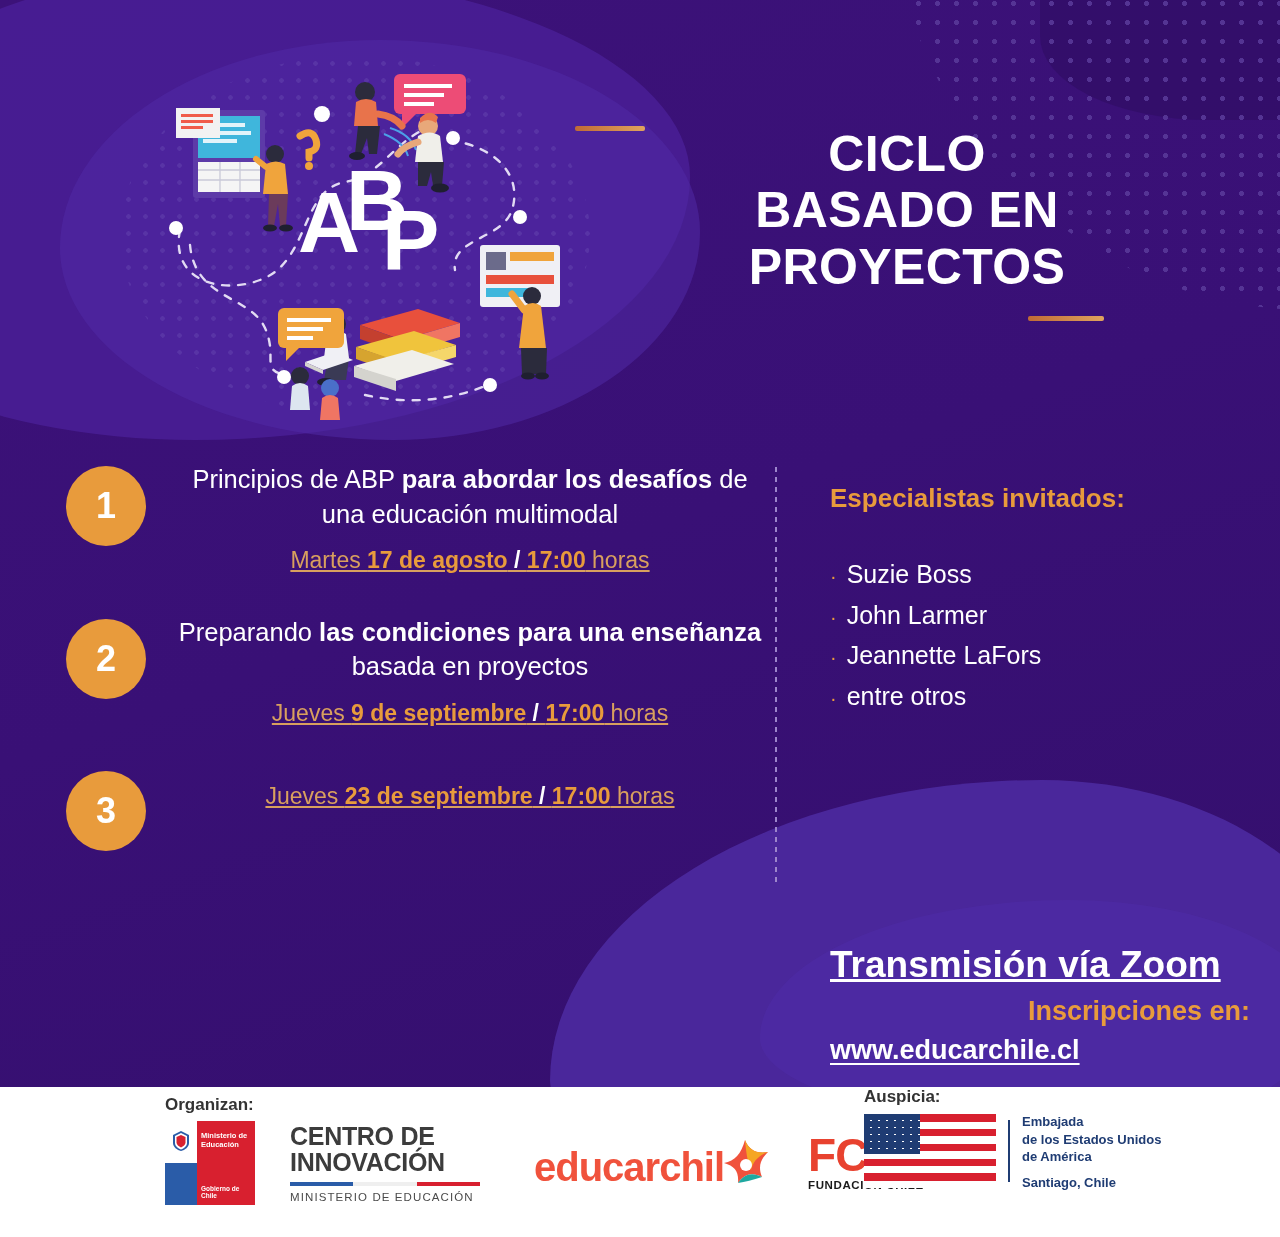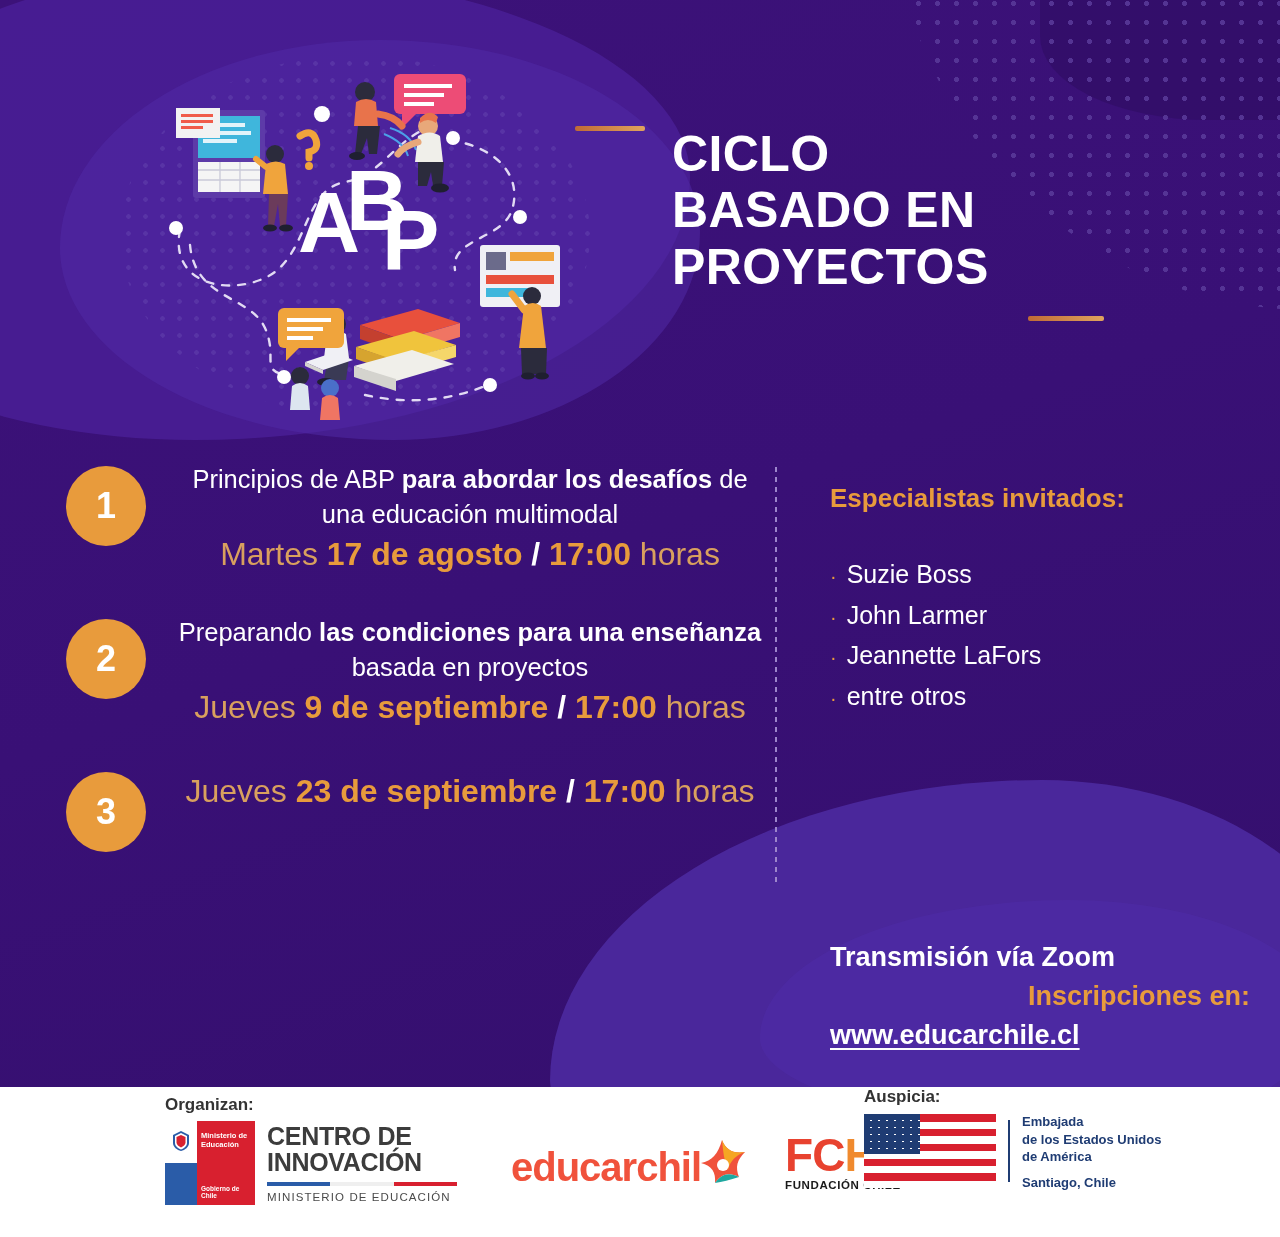--- a/index.html
+++ b/index.html
@@ -33,50 +33,50 @@
   .header{position:absolute;left:0;top:0;width:1280px;height:440px;}
   .illus{position:absolute;left:150px;top:70px;width:440px;height:350px;}
   .abp-word{position:absolute;left:0;top:0;width:100%;height:100%;}
 
   .rule-left{position:absolute;left:575px;top:126px;width:70px;height:5px;
     background:linear-gradient(90deg,#C06A36,#E0A45E);border-radius:2px;}
   .rule-right{position:absolute;left:1028px;top:316px;width:76px;height:5px;
     background:linear-gradient(90deg,#C06A36,#E0A45E);border-radius:2px;}
   .title{position:absolute;left:672px;top:92px;width:470px;color:#fff;
     font-size:50px;font-weight:700;line-height:1.13;letter-spacing:.4px;}
-  .title span{display:block;}
+  .title span{display:block;text-align:center;}
 
   
   .agenda{position:absolute;left:66px;top:462px;width:700px;}
   .item{display:flex;align-items:flex-start;margin-bottom:38px;}
   .num{flex:0 0 auto;width:80px;height:80px;border-radius:50%;background:#E89B3C;
     color:#fff;font-size:36px;font-weight:700;display:flex;align-items:center;justify-content:center;
     margin-right:28px;margin-top:4px;}
   .txt{flex:1 1 auto;text-align:center;}
   .line-main{color:#fff;font-size:25.5px;line-height:1.36;font-weight:400;}
   .line-main b{font-weight:700;}
-  .line-date{font-size:32px;line-height:1.4;color:#D9A05E;margin-top:1px;}
+  .line-date{font-size:23px;line-height:1.4;color:#D9A05E;margin-top:13px;text-decoration:underline;}
   .line-date b{color:#E89B3C;font-weight:700;}
   .line-date .sep{color:#fff;font-weight:700;}
 
   
   .vdash{position:absolute;left:775px;top:467px;width:2px;height:415px;
     background-image:linear-gradient(to bottom,#9D86CC 55%,transparent 55%);
     background-size:2px 10px;}
 
   
   .spec{position:absolute;left:830px;top:483px;width:420px;}
   .spec-title{color:#E89B3C;font-size:26px;font-weight:700;margin-bottom:40px;}
   .spec-list{list-style:none;margin:0;padding:0;}
   .spec-list li{color:#fff;font-size:25px;line-height:1.62;display:flex;align-items:baseline;}
   .spec-list li .dot{color:#E89B3C;font-size:20px;margin-right:10px;line-height:1;}
 
   
   .zoomblk{position:absolute;left:830px;top:938px;width:420px;}
-  .zb1{color:#fff;font-size:27px;font-weight:700;line-height:1.45;}
+  .zb1{color:#fff;font-size:37px;font-weight:700;line-height:1.45;text-decoration:underline;}
   .zb2{color:#E89B3C;font-size:27px;font-weight:700;line-height:1.45;text-align:right;}
   .zb3{color:#fff;font-size:27px;font-weight:700;line-height:1.45;text-decoration:underline;
     text-underline-offset:4px;}
 
   
   .footer{position:absolute;left:0;top:1087px;width:1280px;height:150px;background:#fff;}
   .f-group{position:absolute;display:flex;align-items:flex-end;}
   .f-label{font-size:17px;color:#333;margin-bottom:6px;font-weight:bold;}
   .f-left{left:165px;top:8px;}
   .f-right{left:864px;top:0;}
@@ -86,21 +86,21 @@
   .minedu{width:90px;height:84px;display:flex;position:relative;overflow:hidden;}
   .minedu .wq{width:32px;height:42px;background:#fff;position:absolute;left:0;top:0;}
   .minedu .bq{width:32px;height:42px;background:#2A5CA8;position:absolute;left:0;top:42px;}
   .minedu .rt{left:32px;top:0;width:58px;height:42px;background:#D8202F;position:absolute;}
   .minedu .rb{left:32px;top:42px;width:58px;height:42px;background:#D8202F;position:absolute;}
   .minedu .crest{position:absolute;left:4px;top:8px;width:24px;height:24px;}
   .minedu .t1{position:absolute;left:36px;top:10px;color:#fff;font-size:7.5px;font-weight:700;line-height:1.25;}
   .minedu .t2{position:absolute;left:36px;bottom:6px;color:#fff;font-size:6.5px;font-weight:700;}
 
   
-  .cinn{margin-left:12px;}
+  .cinn{margin-left:35px;}
   .cinn .c1{font-size:25px;font-weight:700;color:#3C3C3C;line-height:1.05;letter-spacing:-.3px;}
   .cinn .bar{display:flex;width:190px;height:4px;margin:7px 0 5px;}
   .cinn .bar i{display:block;height:100%;}
   .cinn .bar .b1{width:33%;background:#2A5CA8;}
   .cinn .bar .b2{width:34%;background:#efefef;}
   .cinn .bar .b3{width:33%;background:#D8202F;}
   .cinn .c2{font-size:11.5px;color:#4A4A4A;letter-spacing:1.1px;}
 
   
   .educ{margin-left:54px;display:flex;align-items:flex-end;position:relative;}

